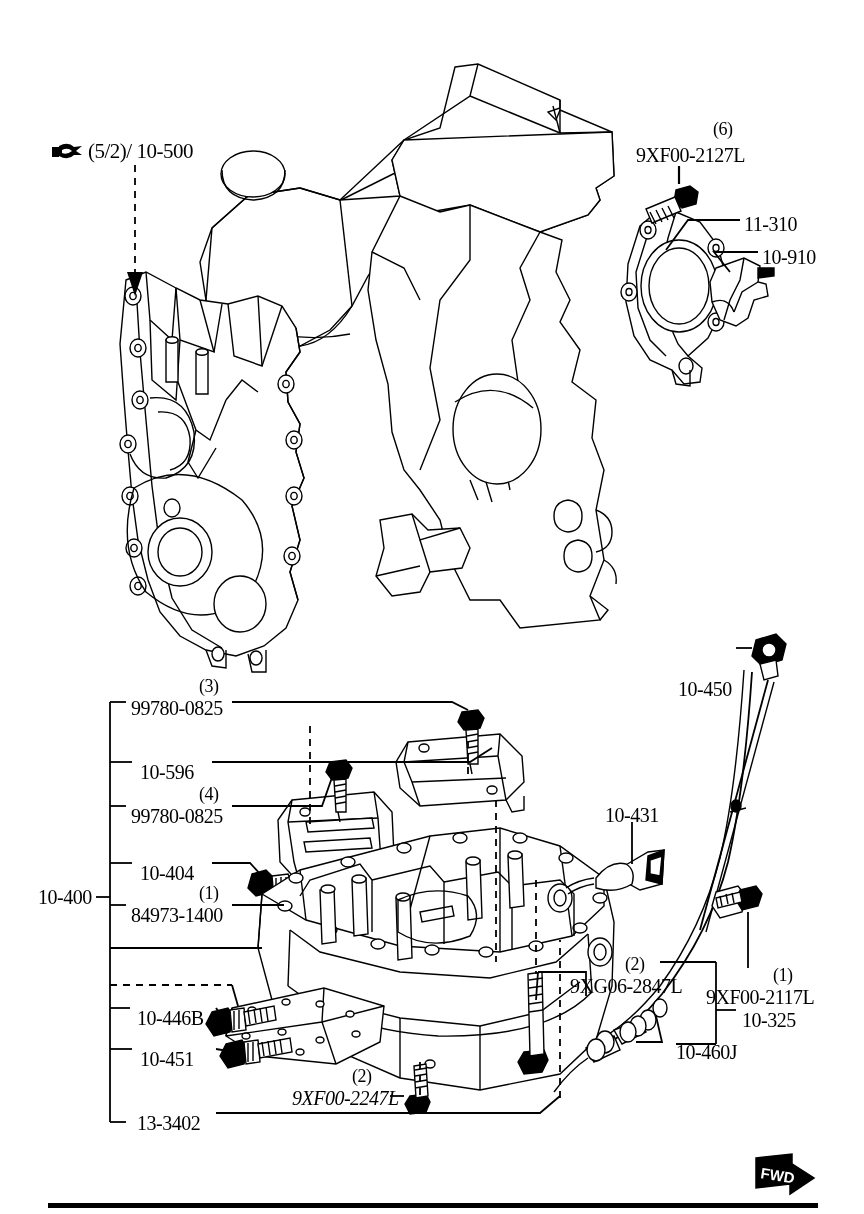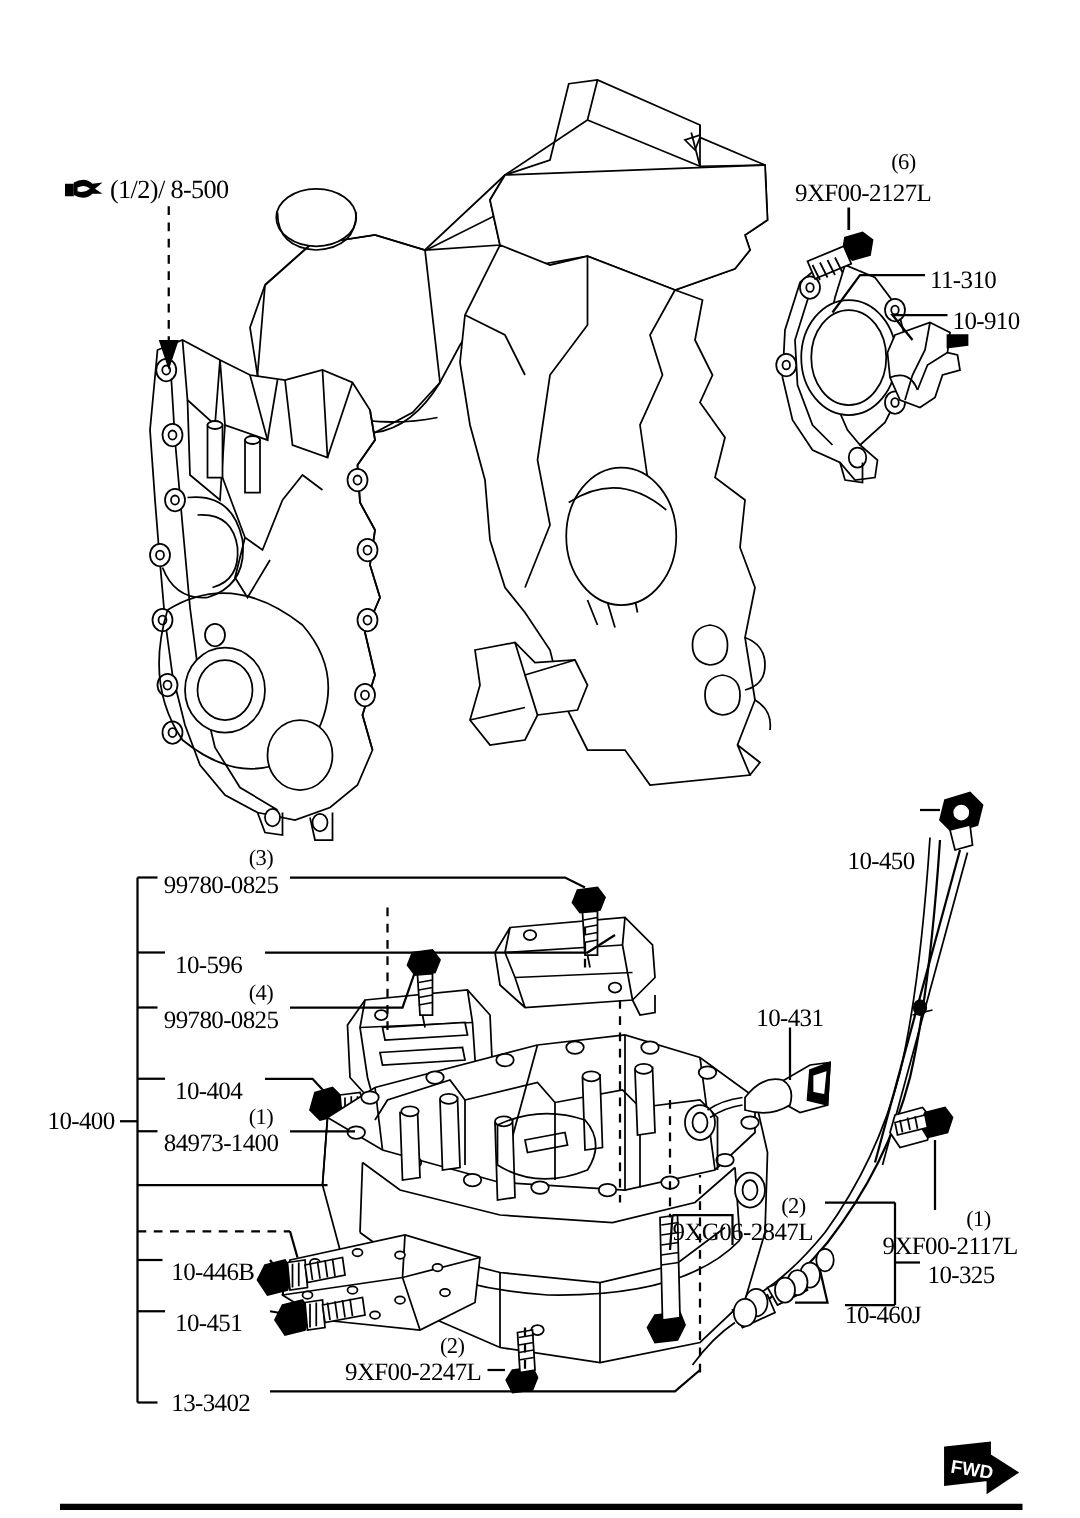--- a/index.html
+++ b/index.html
@@ -492,21 +492,21 @@
 
   </svg>
 
   <div class="hand" style="left:50px;top:140px;">
     <svg width="34" height="24" viewBox="0 0 34 24">
       <path fill="#000" d="M2 7 h7 v10 h-7 z"></path>
       <path fill="#000" d="M9 6 q9 -5 15 1 l8 -1 l-6 5 l6 4 l-8 0 q-6 6 -15 1 z"></path>
       <path fill="#fff" d="M12 10 q6 -3 10 1 q-5 4 -10 2 z"></path>
     </svg>
   </div>
-  <div class="lbl big" style="left:88px;top:141px;">(1/2)/ 8-500</div>
+  <div class="lbl big" style="left:88px;top:141px;">(5/2)/ 10-500</div>
 
   <div class="lbl qty" style="left:713px;top:120px;">(6)</div>
   <div class="lbl" style="left:636px;top:145px;">9XF00-2127L</div>
 
   <div class="lbl" style="left:744px;top:214px;">11-310</div>
   <div class="lbl" style="left:762px;top:247px;">10-910</div>
 
   <div class="lbl" style="left:38px;top:887px;">10-400</div>
 
   <div class="lbl qty" style="left:199px;top:677px;">(3)</div>
@@ -520,24 +520,24 @@
   <div class="lbl" style="left:140px;top:863px;">10-404</div>
 
   <div class="lbl qty" style="left:199px;top:884px;">(1)</div>
   <div class="lbl" style="left:131px;top:905px;">84973-1400</div>
 
   <div class="lbl" style="left:137px;top:1008px;">10-446B</div>
   <div class="lbl" style="left:140px;top:1049px;">10-451</div>
   <div class="lbl" style="left:137px;top:1113px;">13-3402</div>
 
   <div class="lbl qty" style="left:352px;top:1067px;">(2)</div>
-  <div class="lbl" style="left:276px;top:1088px;">9XF00-2247L</div>
+  <div class="lbl" style="left:292px;top:1088px;font-style:italic;">9XF00-2247L</div>
 
   <div class="lbl qty" style="left:625px;top:955px;">(2)</div>
-  <div class="lbl" style="left:538px;top:976px;">9XG06-2847L</div>
+  <div class="lbl" style="left:538px;top:976px;padding-left:32px;">9XG06-2847L</div>
 
   <div class="lbl" style="left:605px;top:805px;">10-431</div>
   <div class="lbl" style="left:678px;top:640px;margin-top:39px;">10-450</div>
 
   <div class="lbl qty" style="left:773px;top:966px;">(1)</div>
   <div class="lbl" style="left:706px;top:987px;">9XF00-2117L</div>
 
   <div class="lbl" style="left:742px;top:1010px;">10-325</div>
   <div class="lbl" style="left:641px;top:1042px;margin-left:35px;">10-460J</div>
 

